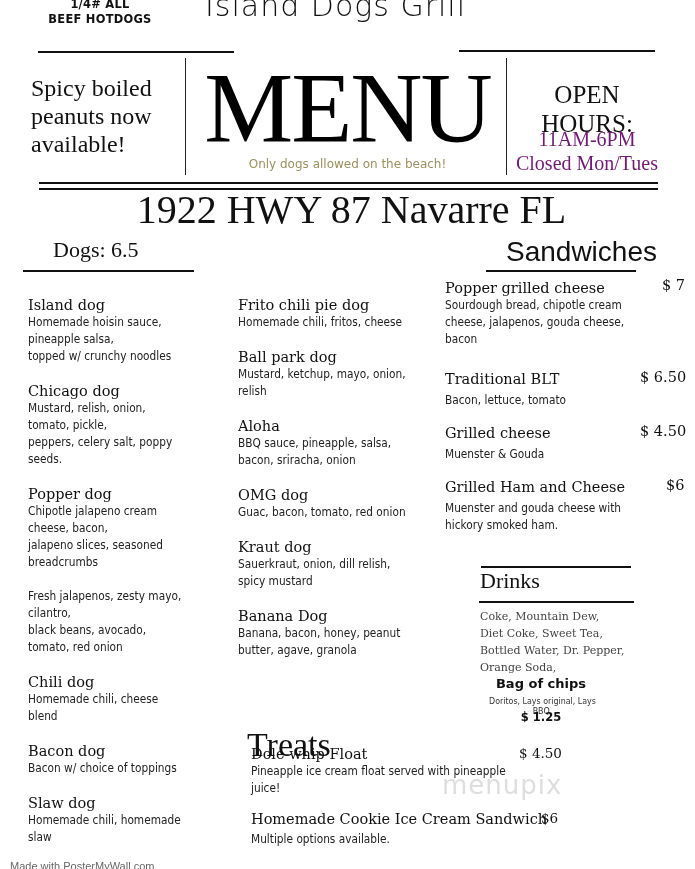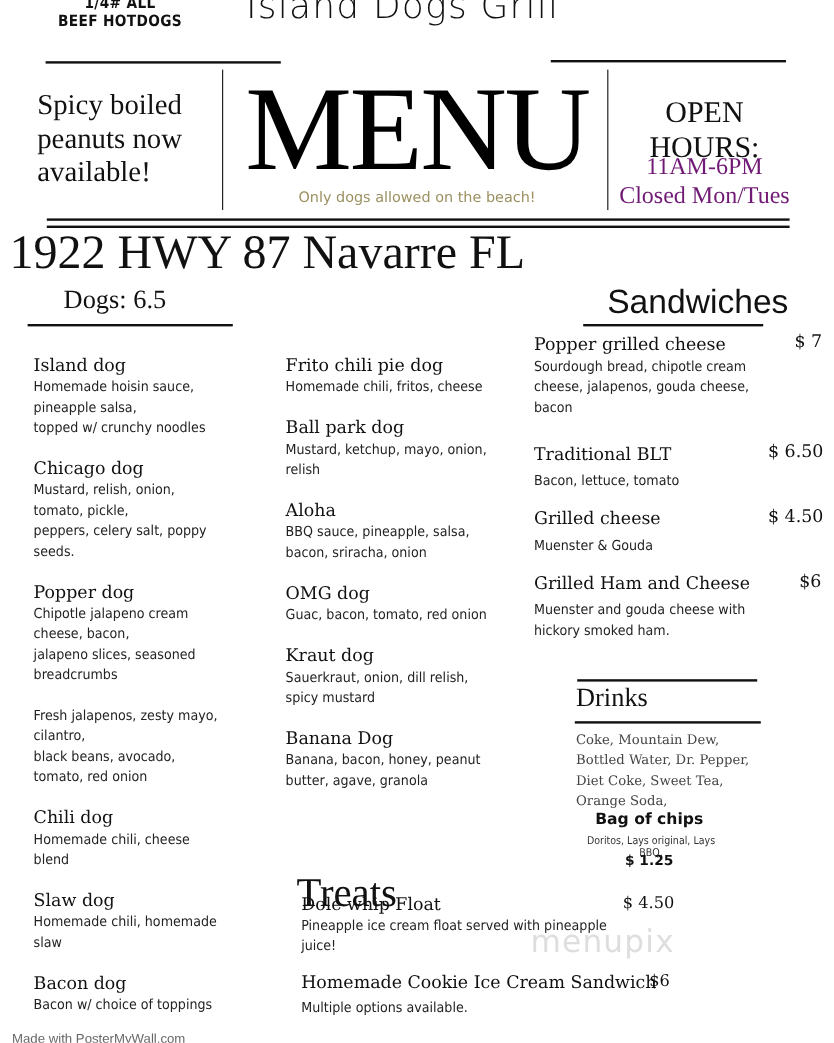--- a/index.html
+++ b/index.html
@@ -14,21 +14,21 @@
   .grill-title { left: 205px; top: -12px; font-family: "DejaVu Sans", sans-serif; font-weight: 300; font-size: 30px; letter-spacing: 1px; color: #111; }
   .hline { background: #111; height: 2px; }
   .vline { background: #222; width: 1px; }
 
   .peanuts { left: 31px; top: 74px; width: 160px; font-family: "Liberation Serif", serif; font-size: 24px; line-height: 28px; color: #111; }
   .menu-word { left: 195px; top: 58px; width: 305px; text-align: center; font-family: "Liberation Serif", serif; font-size: 100px; line-height: 100px; letter-spacing: -2px; color: #000; }
   .beach-tag { left: 195px; top: 157px; width: 305px; text-align: center; font-family: "DejaVu Sans", sans-serif; font-size: 12px; color: #9a9060; }
   .open-hours { left: 512px; top: 68px; width: 150px; text-align: center; font-family: "Liberation Serif", serif; font-size: 25px; line-height: 29px; color: #111; margin-top: 12px; }
   .hours-time { left: 512px; top: 127px; width: 150px; text-align: center; font-family: "Liberation Serif", serif; font-size: 20px; line-height: 24px; color: #701a75; }
 
-  .address { left: 0; top: 187px; width: 695px; font-family: "Liberation Serif", serif; font-size: 40px; line-height: 46px; color: #111; padding-left: 8px; }
+  .address { left: 0; top: 187px; width: 695px; text-align: center; font-family: "Liberation Serif", serif; font-size: 40px; line-height: 46px; color: #111; padding-left: 8px; }
 
   .sec-dogs { left: 53px; top: 235px; font-family: "Liberation Serif", serif; font-size: 22px; line-height: 30px; }
   .sec-sand { left: 490px; top: 235px; font-family: Liberation Sans, sans-serif; font-size: 28px; line-height: 34px; margin-left: 16px; }
 
   
   .item-name { font-family: "DejaVu Serif", serif; font-size: 14.5px; line-height: 18px; color: #111; white-space: nowrap; }
   .item-desc { font-family: "DejaVu Sans", sans-serif; font-size: 11.5px; line-height: 17px; color: #222; transform: scaleX(0.92); transform-origin: left; }
   .dog-col { width: 200px; }
   .dog-item { margin-bottom: 7px; margin-top: 17px; }
 
@@ -110,27 +110,27 @@
     <div class="item-desc">cilantro,</div>
     <div class="item-desc">black beans, avocado,</div>
     <div class="item-desc">tomato, red onion</div>
   </div>
   <div class="dog-item">
     <div class="item-name">Chili dog</div>
     <div class="item-desc">Homemade chili, cheese</div>
     <div class="item-desc">blend</div>
   </div>
   <div class="dog-item">
+    <div class="item-name">Bacon dog</div>
+    <div class="item-desc">Bacon w/ choice of toppings</div>
+  </div>
+  <div class="dog-item">
     <div class="item-name">Slaw dog</div>
     <div class="item-desc">Homemade chili, homemade</div>
     <div class="item-desc">slaw</div>
-  </div>
-  <div class="dog-item">
-    <div class="item-name">Bacon dog</div>
-    <div class="item-desc">Bacon w/ choice of toppings</div>
   </div>
 </div>
 
 <div class="abs dog-col" style="left:238px; top:279px; width:200px;">
   <div class="dog-item">
     <div class="item-name">Frito chili pie dog</div>
     <div class="item-desc">Homemade chili, fritos, cheese</div>
   </div>
   <div class="dog-item">
     <div class="item-name">Ball park dog</div>
@@ -183,22 +183,22 @@
   <div class="item-desc" style="margin-top:4px;">Muenster and gouda cheese with</div>
   <div class="item-desc">hickory smoked ham.</div>
 </div>
 <div class="sw-price" style="left:666px; top:477px;">$6</div>
 
 <div class="abs hline" style="left:481px; top:566px; width:150px; height:1.5px;"></div>
 <div class="abs drinks-title">Drinks</div>
 <div class="abs hline" style="left:479px; top:601px; width:155px; height:1.5px;"></div>
 <div class="abs drinks-list">
   <div>Coke, Mountain Dew,</div>
+  <div>Diet Coke, Sweet Tea,</div>
   <div>Bottled Water, Dr. Pepper,</div>
-  <div>Diet Coke, Sweet Tea,</div>
   <div>Orange Soda,</div>
 </div>
 <div class="abs chips-title">Bag of chips</div>
 <div class="abs chips-desc">Doritos, Lays original, Lays BBQ,</div>
 <div class="abs chips-price">$ 1.25</div>
 
 <div class="abs treats-title">Treats</div>
 
 <div class="abs" style="left:251px; top:745px; width:300px;">
   <div class="item-name">Dole whip Float</div>

